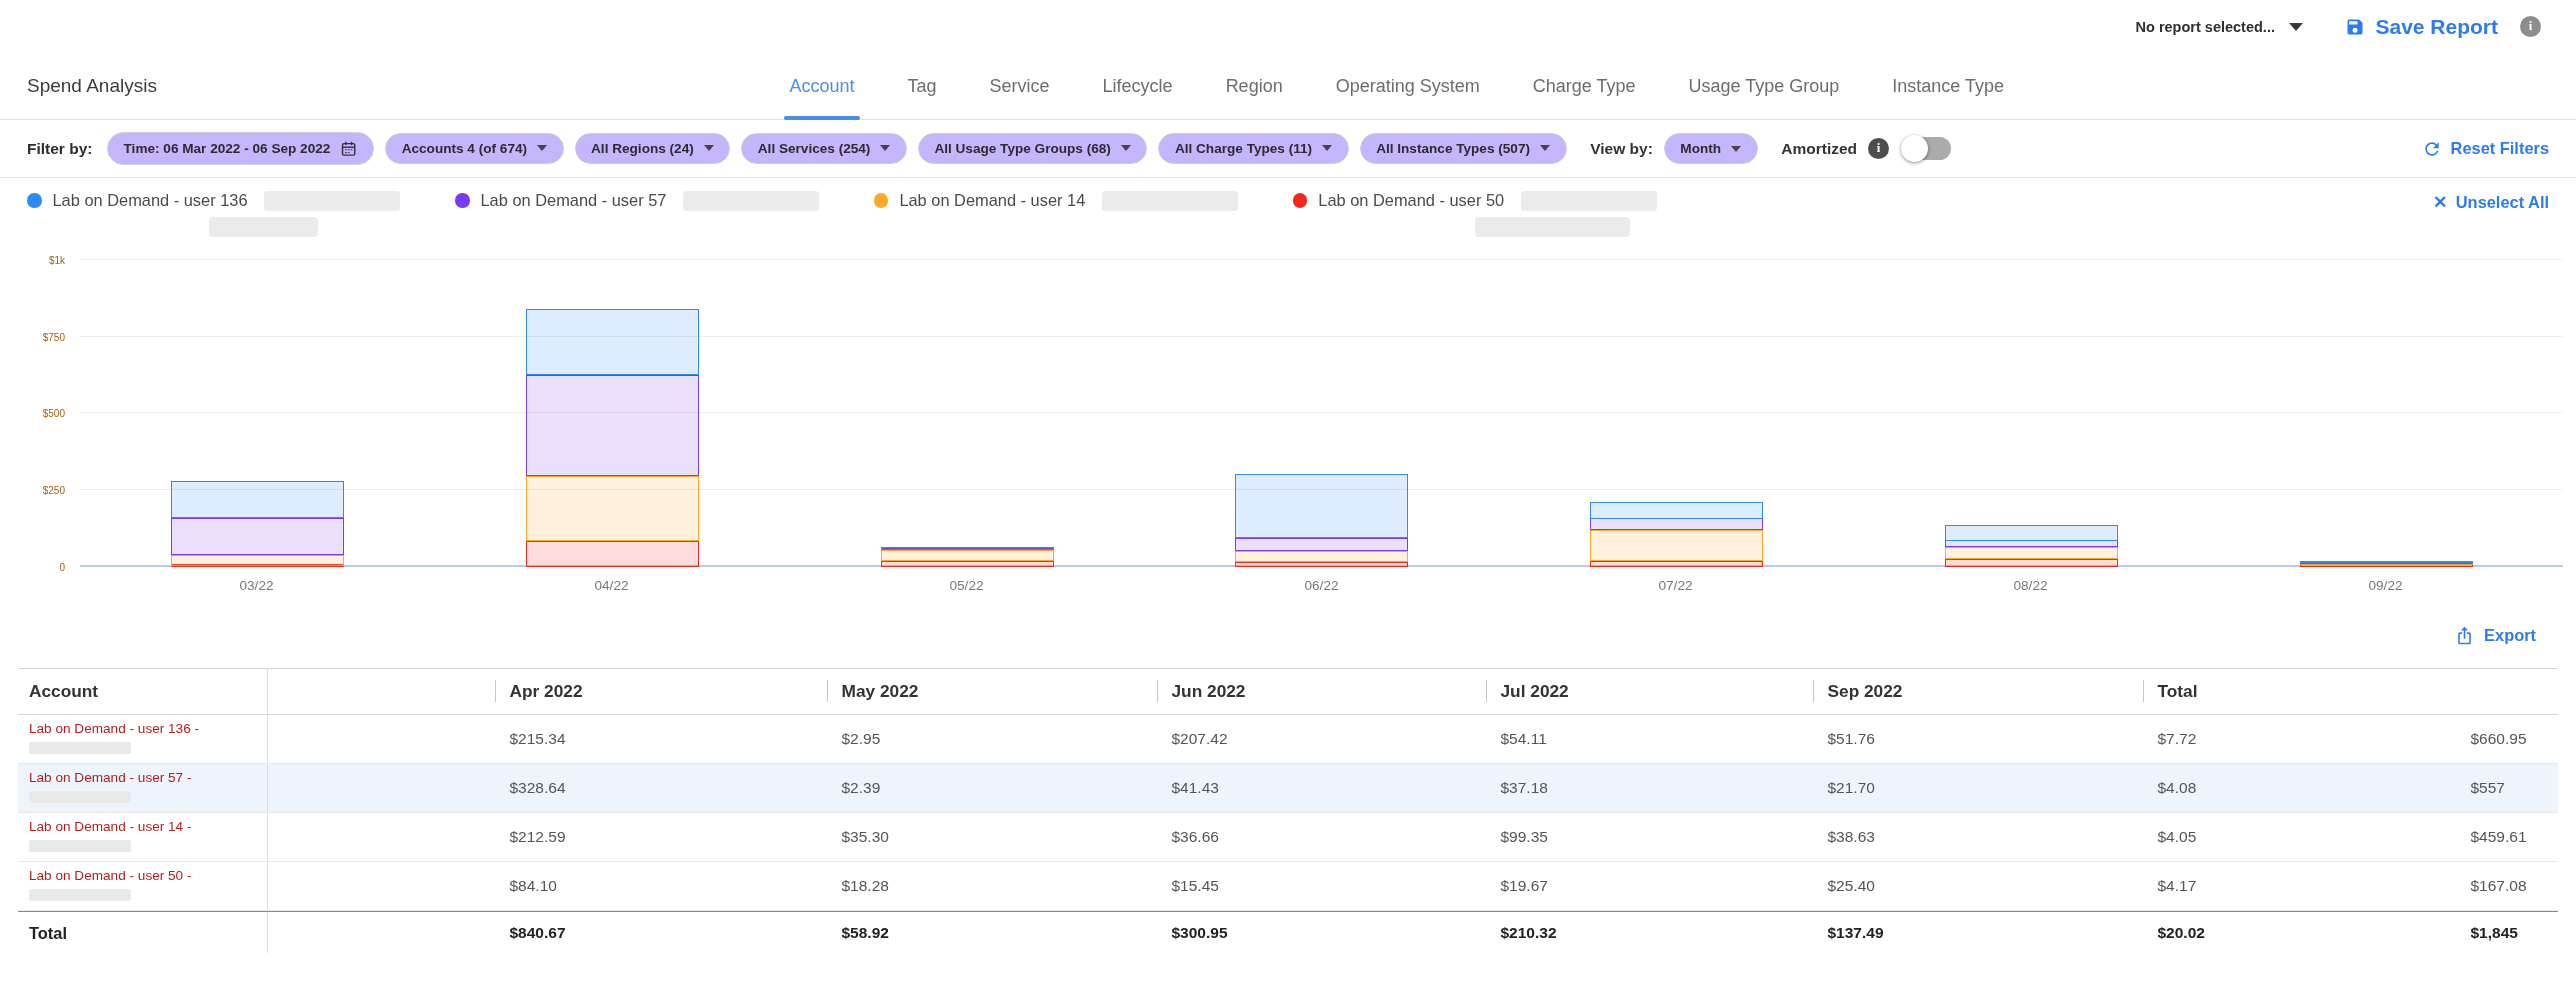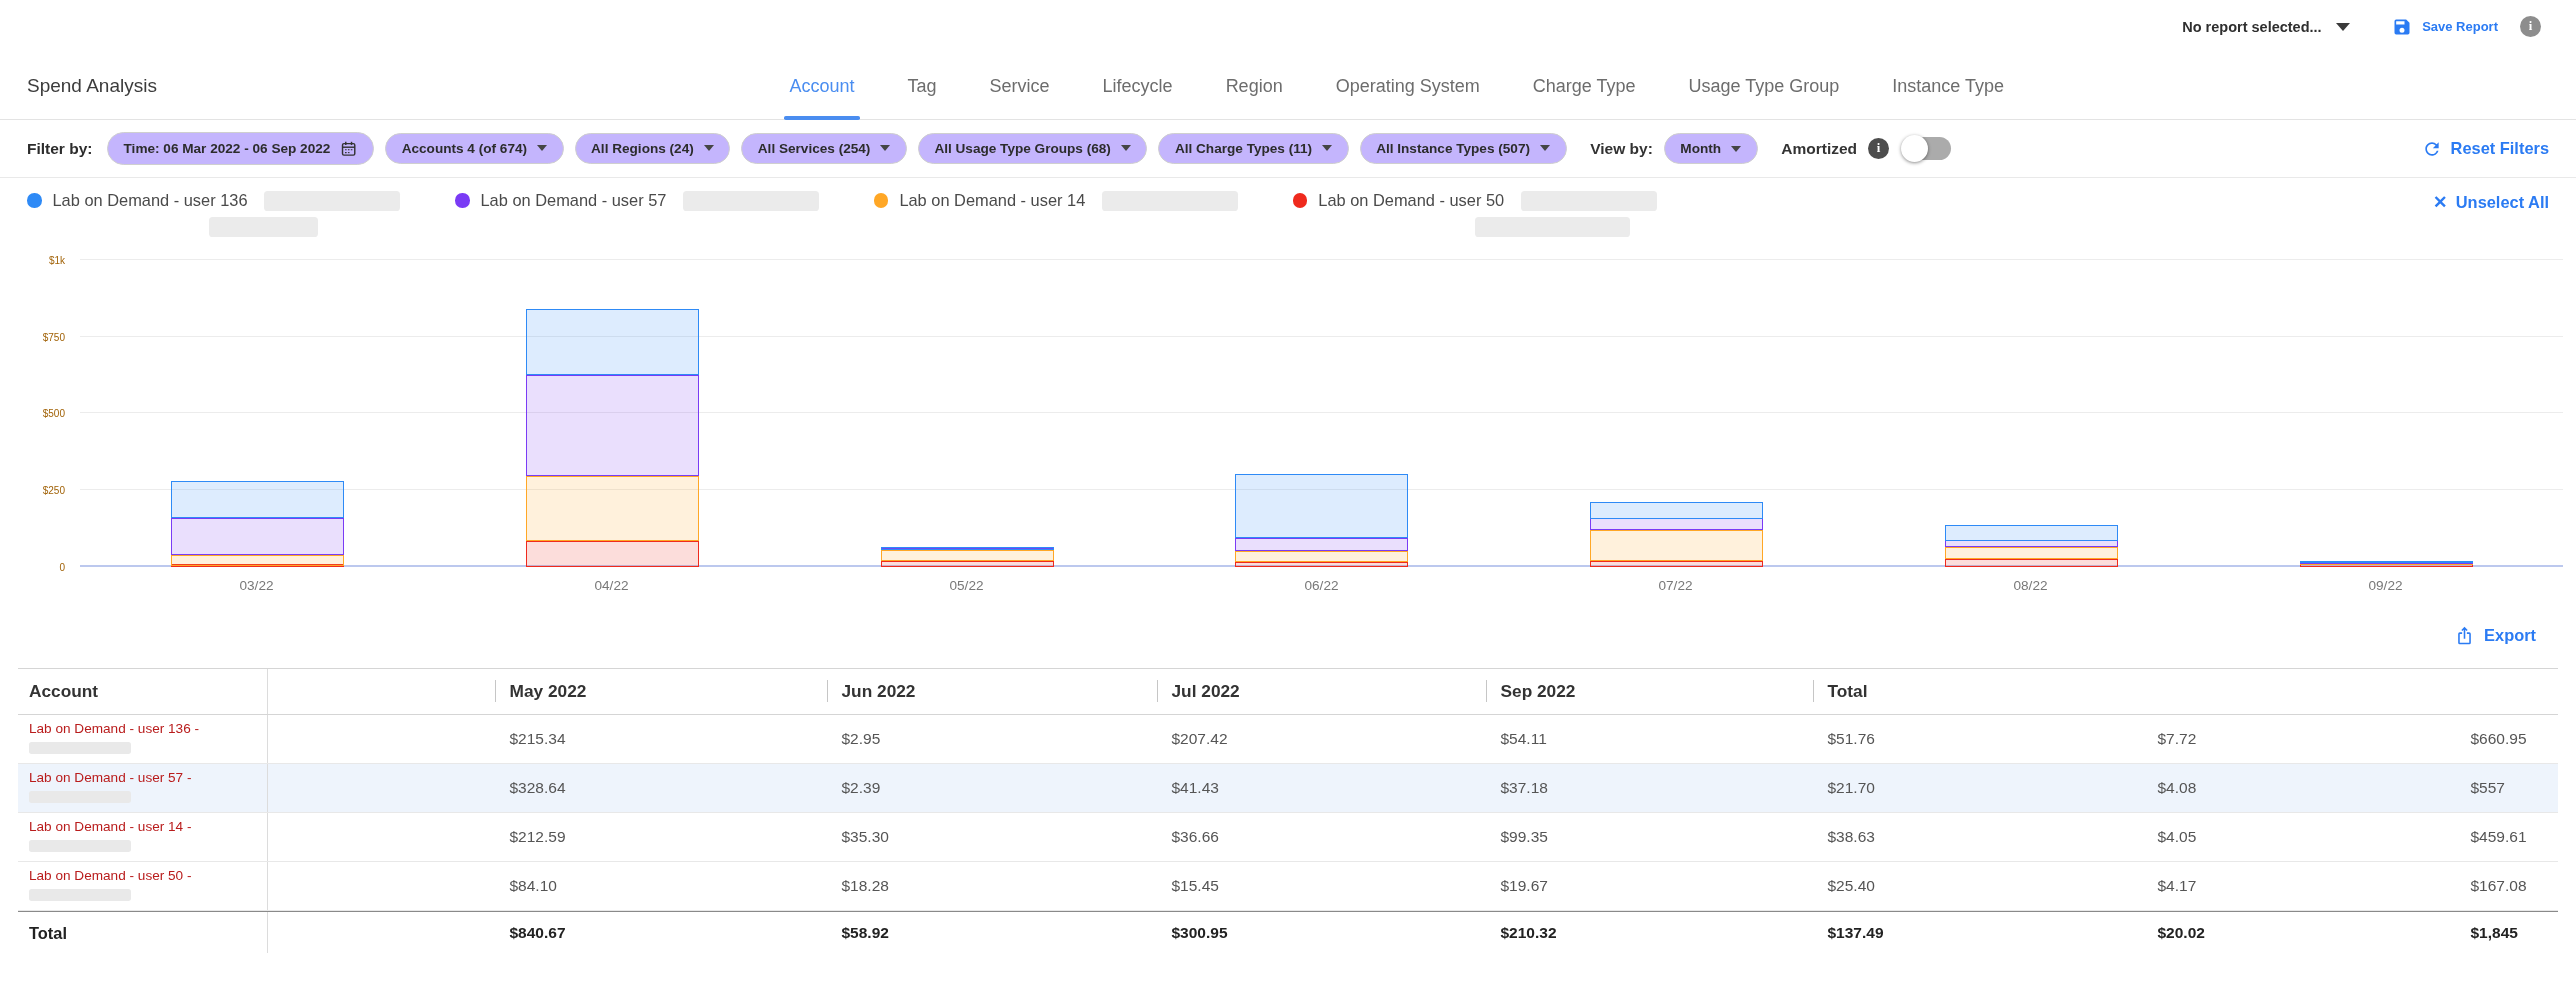--- a/index.html
+++ b/index.html
@@ -6,21 +6,21 @@
   *{ margin:0; padding:0; box-sizing:border-box; }
   body{ background:#fff; font-family:"Liberation Sans", sans-serif; color:#333; }
   #app{ width:2576px; height:953px; background:#fff; overflow:hidden; position:relative; }
 
   
   .topbar{ height:53px; display:flex; align-items:center; justify-content:flex-end; padding-right:35px; gap:42px; }
   .report-sel{ display:flex; align-items:center; gap:14.5px; font-size:14.5px; font-weight:700; color:#2f2f2f; cursor:pointer; }
   .caret{ width:0; height:0; border-left:7.3px solid transparent; border-right:7.3px solid transparent; border-top:8.2px solid #3a3a3a; display:inline-block; }
   .caret-sm{ width:0; height:0; border-left:5.5px solid transparent; border-right:5.5px solid transparent; border-top:6.4px solid #454545; display:inline-block; }
   .save-group{ display:flex; align-items:center; gap:22px; }
-  .save-btn{ display:flex; align-items:center; gap:10px; color:var(--accent); font-size:13px; font-weight:700; cursor:pointer; }
+  .save-btn{ display:flex; align-items:center; gap:10px; color:var(--accent); font-size:21px; font-weight:700; cursor:pointer; }
   .info-circ{ width:21px; height:21px; border-radius:50%; background:#8d8d8d; color:#fff; font-size:12.7px; font-weight:700; display:flex; align-items:center; justify-content:center; font-family:"Liberation Serif", serif; }
   .info-circ.dark{ background:#4d4d4d; }
 
   
   .header-row{ height:67px; display:flex; align-items:center; padding:0 27px; border-bottom:0.9px solid #e3e3e3; }
   .page-title{ font-size:19px; color:#3c3c3c; font-weight:500; }
   .tabs{ display:flex; gap:53px; margin-left:auto; margin-right:545px; height:100%; align-items:center; }
   .tab{ font-size:18px; color:#6d6d6d; position:relative; height:100%; display:flex; align-items:center; cursor:pointer; white-space:nowrap; }
   .tab.active{ color:#4a8df0; }
   .tab.active::after{ content:""; position:absolute; left:-5.5px; right:-5.5px; bottom:-0.9px; height:3.6px; background:#4a8df0; border-radius:1.8px; }
@@ -286,20 +286,21 @@
           </svg>
         </span>
       <span>Export</span>
     </div>
   </div>
 
   <div class="table-wrap" id="table">
       <div class="trow thead">
         <div class="th first c-account">Account</div>
         <div></div>
+        <div class="th tick">Apr 2022</div>
         <div class="th tick">May 2022</div>
         <div class="th tick">Jun 2022</div>
         <div class="th tick">Jul 2022</div>
         <div class="th tick">Sep 2022</div>
         <div class="th tick">Total</div>
       </div>
       <div class="trow tbody-row">
         <div class="acct-cell c-account">
           <span class="acct-name">Lab on Demand - user 136 -</span>
           <div class="acct-blur"></div>

